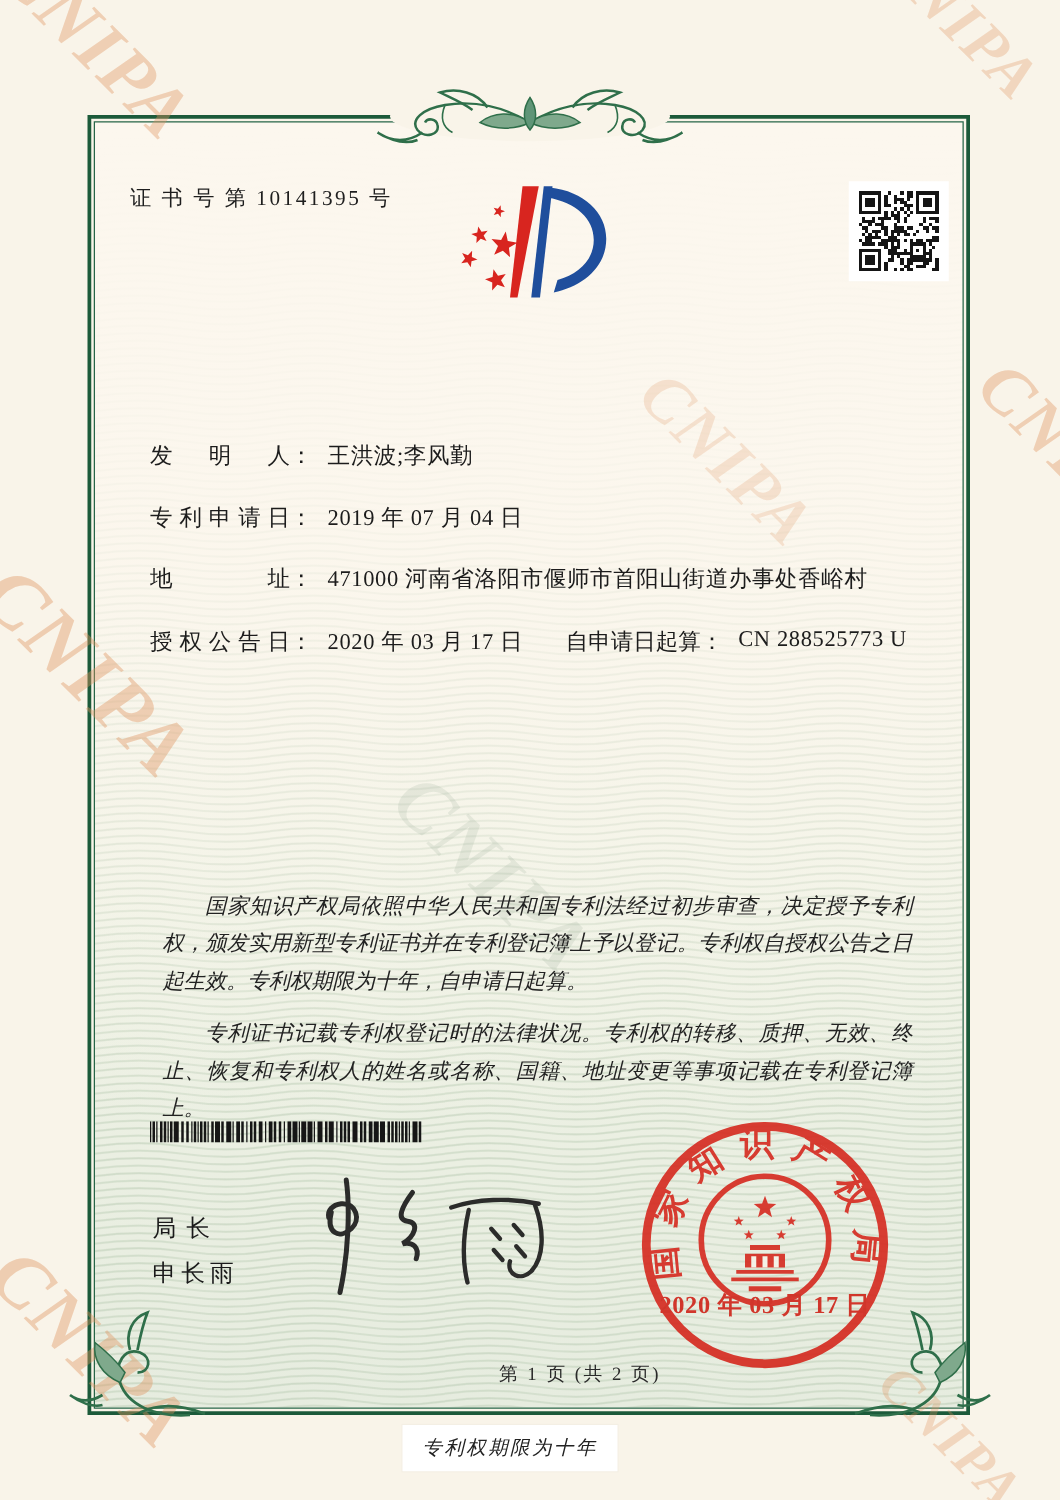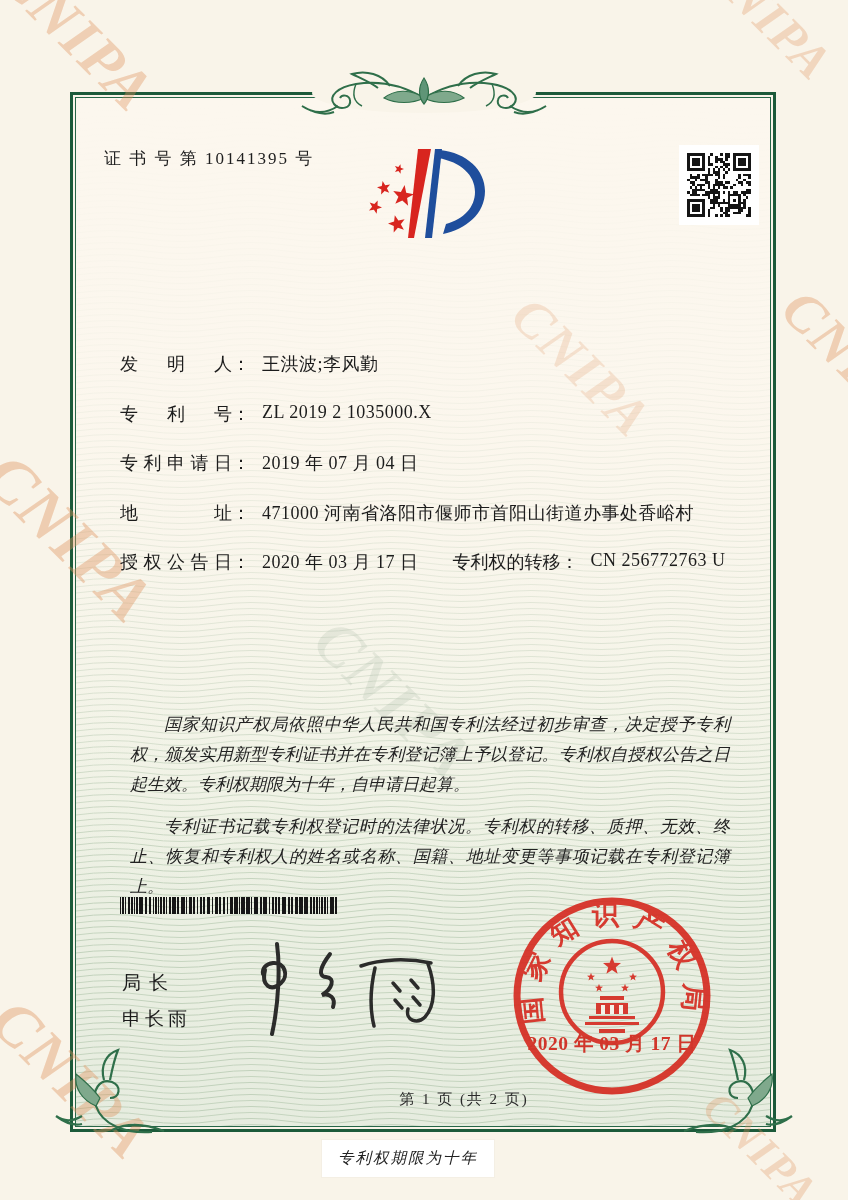--- a/index.html
+++ b/index.html
@@ -443,30 +443,27 @@
           </g>
       </svg>
     </div>
 
 
     <div class="fields">
       <div class="frow">
         <span class="flabel">发明人</span><span class="fcolon">：</span><span class="fval">王洪波;李风勤</span>
       </div>
       <div class="frow">
-        <span class="flabel">专利号</span><span class="fcolon">：</span><span class="fval">ZL 2019 2 1035000.X</span>
-      </div>
-      <div class="frow">
         <span class="flabel">专利申请日</span><span class="fcolon">：</span><span class="fval">2019 年 07 月 04 日</span>
       </div>
       <div class="frow">
         <span class="flabel">地址</span><span class="fcolon">：</span><span class="fval">471000 河南省洛阳市偃师市首阳山街道办事处香峪村</span>
       </div>
       <div class="frow">
-        <span class="flabel">授权公告日</span><span class="fcolon">：</span><span class="fval">2020 年 03 月 17 日</span><span class="flabel2 fpair2">专利权的转移</span><span class="fcolon">：</span><span class="fval">CN 256772763 U</span>
+        <span class="flabel">授权公告日</span><span class="fcolon">：</span><span class="fval">2020 年 03 月 17 日</span><span class="flabel2 fpair2">自申请日起算</span><span class="fcolon">：</span><span class="fval">CN 288525773 U</span>
       </div>
     </div>
 
     <div class="paras">
       <p>国家知识产权局依照中华人民共和国专利法经过初步审查，决定授予专利权，颁发实用新型专利证书并在专利登记簿上予以登记。专利权自授权公告之日起生效。专利权期限为十年，自申请日起算。</p>
       <p>专利证书记载专利权登记时的法律状况。专利权的转移、质押、无效、终止、恢复和专利权人的姓名或名称、国籍、地址变更等事项记载在专利登记簿上。</p>
     </div>
 
     <svg class="barcode" id="barcode-svg" width="218" height="17">
       <g id="barcode-bars" fill="#161616">

